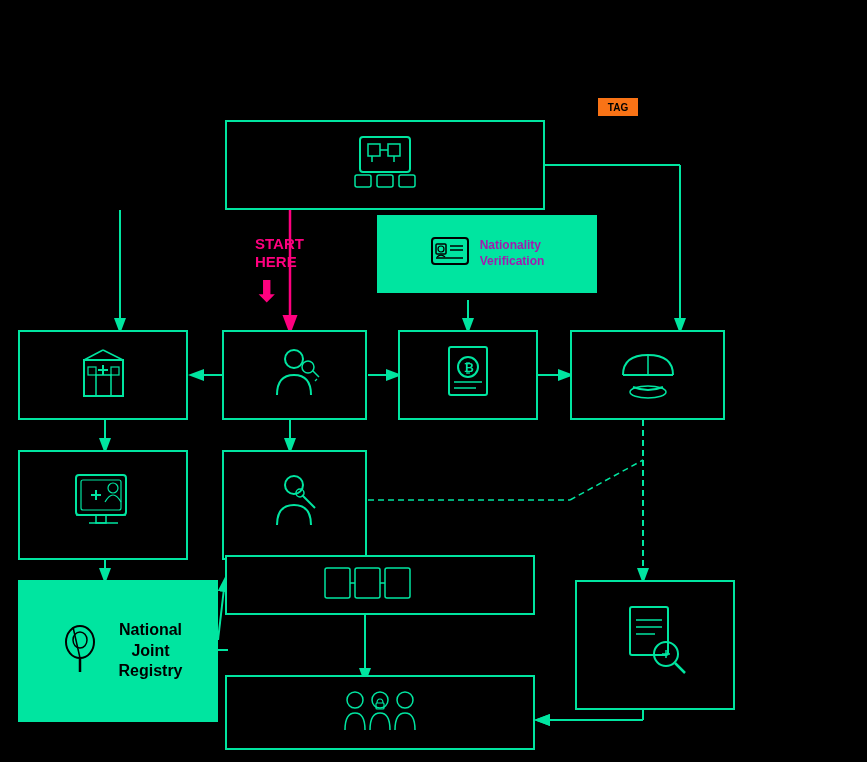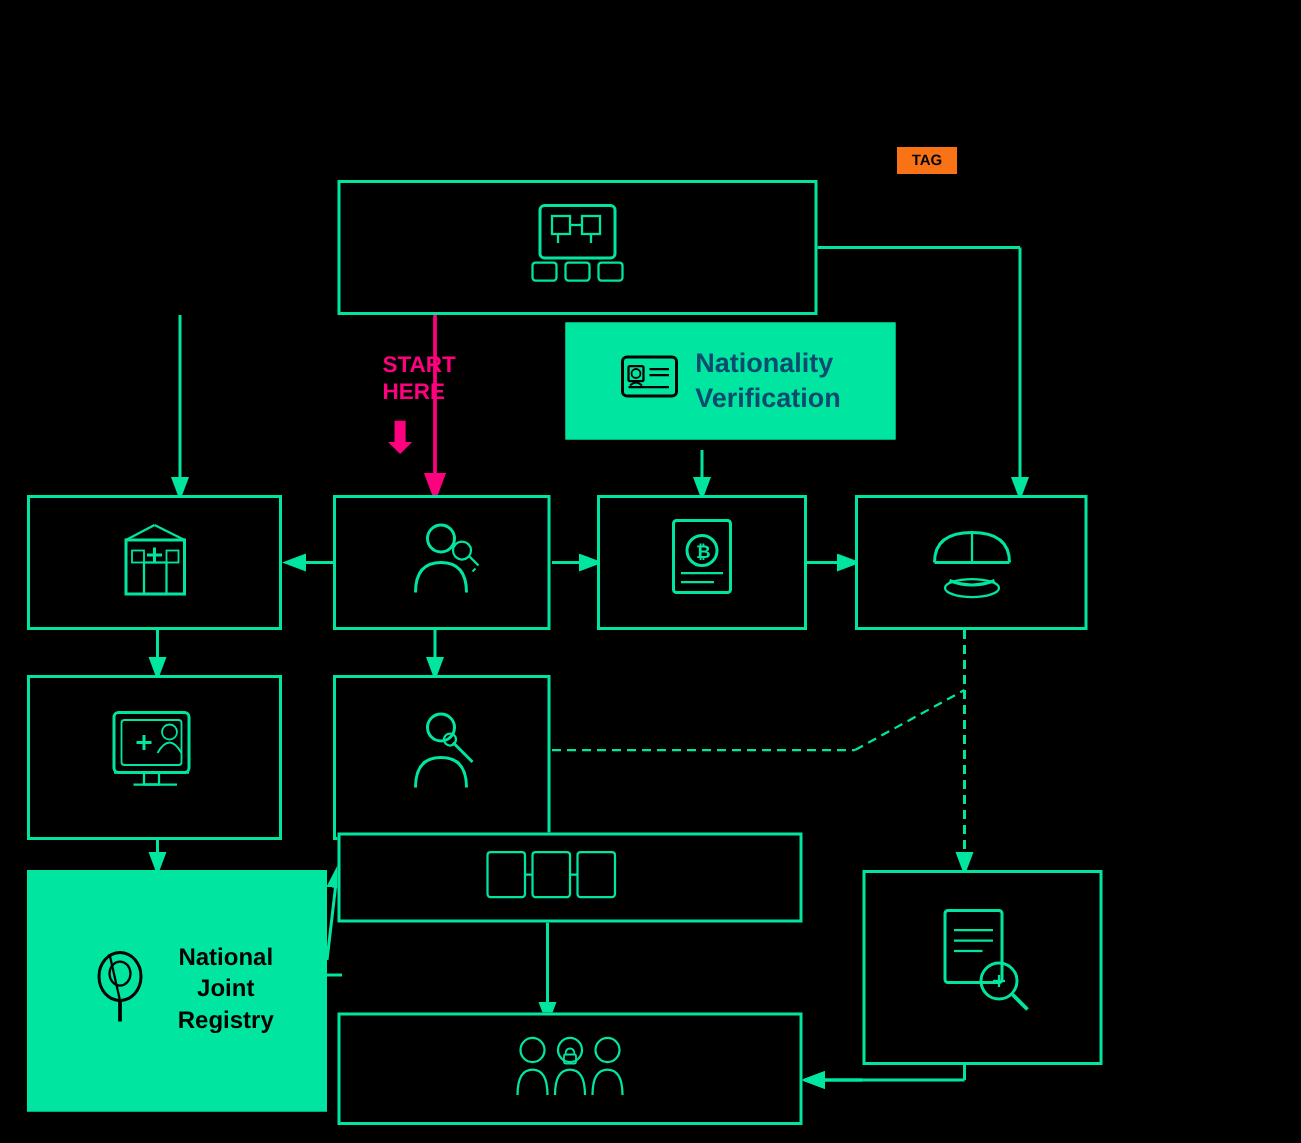--- a/index.html
+++ b/index.html
@@ -68,23 +68,23 @@
       gap: 10px;
       padding: 8px 12px;
     }
 
     .nat-box-icon {
       font-size: 32px;
       color: #000;
     }
 
     .nat-box-text {
-      font-size: 18px;
+      font-size: 12px;
       font-weight: bold;
-      color: #0c4a6e;
+      color: #a21caf;
       line-height: 1.3;
     }
 
     .small-label-box {
       position: absolute;
       background: #f97316;
       color: #000;
       font-size: 11px;
       font-weight: bold;
       padding: 2px 6px;
@@ -264,21 +264,21 @@
     <svg width="55" height="65" viewBox="0 0 55 65" fill="none" xmlns="http://www.w3.org/2000/svg">
       <circle cx="27" cy="15" r="9" stroke="#00e5a0" stroke-width="2" fill="none"></circle>
       <path d="M10 55 Q10 35 27 35 Q44 35 44 55" stroke="#00e5a0" stroke-width="2" fill="none"></path>
 
       <line x1="35" y1="25" x2="48" y2="38" stroke="#00e5a0" stroke-width="2"></line>
       <circle cx="33" cy="23" r="4" stroke="#00e5a0" stroke-width="1.5" fill="none"></circle>
     </svg>
   </div>
 </div>
 
-<div class="box teal-fill" style="left: 18px; top: 580px; width: 200px; height: 161px; flex-direction: row; gap: 10px; padding: 10px;">
+<div class="box teal-fill" style="left: 18px; top: 580px; width: 200px; height: 142px; flex-direction: row; gap: 10px; padding: 10px;">
   <div>
     <svg width="55" height="55" viewBox="0 0 55 55" fill="none" xmlns="http://www.w3.org/2000/svg">
 
       <ellipse cx="27" cy="20" rx="14" ry="16" stroke="#000" stroke-width="2" fill="none"></ellipse>
       <line x1="27" y1="36" x2="27" y2="50" stroke="#000" stroke-width="2.5"></line>
       <ellipse cx="27" cy="18" rx="7" ry="8" stroke="#000" stroke-width="1.5" fill="none"></ellipse>
       <line x1="20" y1="5" x2="27" y2="36" stroke="#000" stroke-width="1.5"></line>
     </svg>
   </div>
   <div class="box-text" style="color: #000; font-size: 16px;">National<br>Joint<br>Registry</div>

